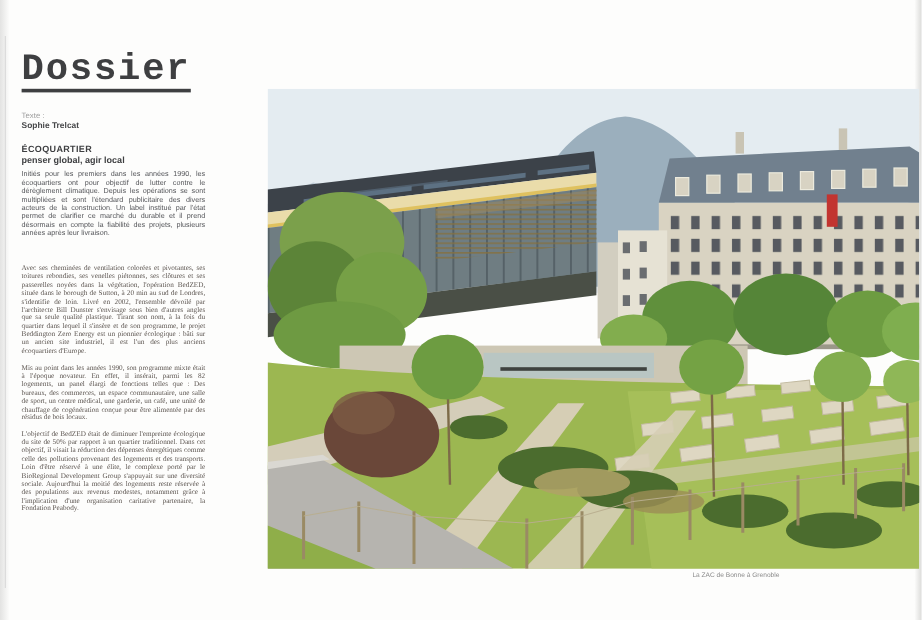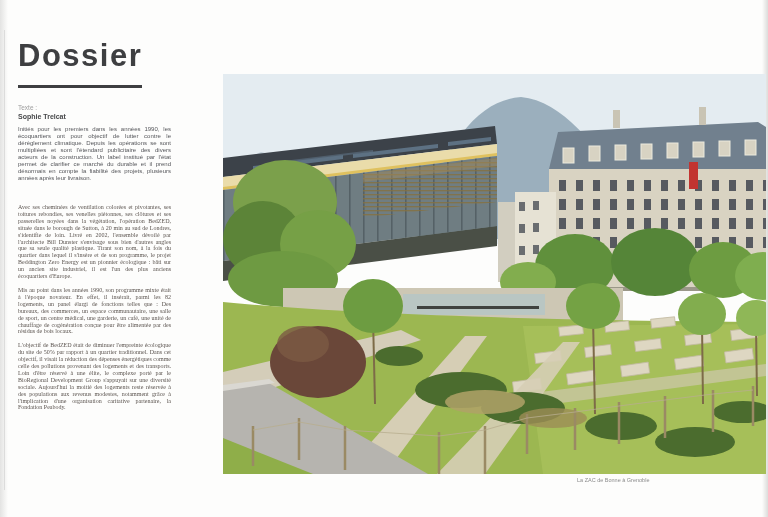--- a/index.html
+++ b/index.html
@@ -9,21 +9,21 @@
   }
   .edge-left{position:absolute;left:0;top:0;width:8px;height:517px;
     background:linear-gradient(90deg,#e3e3e2,rgba(255,255,255,0));}
   .edge-right{position:absolute;right:0;top:0;width:6px;height:517px;
     background:linear-gradient(270deg,#dcdcda,rgba(255,255,255,0));}
   .fold-line{position:absolute;left:4px;top:30px;width:1px;height:460px;background:rgba(180,180,180,.35);}
 
   .col-left{position:absolute;left:18px;top:40px;width:153px;}
 
   .headline{color:#3e3f41;font-weight:bold;font-size:31px;letter-spacing:1.5px;line-height:1;}
-  .headline .hl{display:inline-block;border-bottom:3px solid #3e3f41;padding-bottom:14px;margin-bottom:11px;}
+  .headline .hl{display:inline-block;border-bottom:3px solid #3e3f41;padding-bottom:0;margin-bottom:11px;font-family:Liberation Mono, monospace;}
 
   .byline{margin-top:5px;}
   .byline-label{font-size:6.5px;color:#9d9d9d;line-height:8px;}
   .byline-name{font-size:7px;font-weight:bold;color:#47484a;line-height:9px;}
 
   .kicker{margin-top:10px;color:#3e3f41;font-weight:bold;}
   .kicker-l1{font-size:7.5px;line-height:9px;letter-spacing:.3px;}
   .kicker-l2{font-size:7.5px;line-height:9px;}
 
   .intro{margin-top:5px;font-size:6px;line-height:7px;color:#55565a;text-align:justify;}
@@ -48,20 +48,24 @@
   <div class="col-left">
     <div class="headline">
       <span class="hl">Dossier</span><br>
     </div>
 
     <div class="byline">
       <div class="byline-label">Texte :</div>
       <div class="byline-name">Sophie Trelcat</div>
     </div>
 
+    <div class="kicker">
+      <div class="kicker-l1">ÉCOQUARTIER</div>
+      <div class="kicker-l2">penser global, agir local</div>
+    </div>
 
     <div class="intro">Initiés pour les premiers dans les années 1990, les écoquartiers ont pour objectif de lutter contre le dérèglement climatique. Depuis les opérations se sont multipliées et sont l'étendard publicitaire des divers acteurs de la construction. Un label institué par l'état permet de clarifier ce marché du durable et il prend désormais en compte la fiabilité des projets, plusieurs années après leur livraison.</div>
 
     <div class="body-copy">
       <p class="first">Avec ses cheminées de ventilation colorées et pivotantes, ses toitures rebondies, ses venelles piétonnes, ses clôtures et ses passerelles noyées dans la végétation, l'opération BedZED, située dans le borough de Sutton, à 20 min au sud de Londres, s'identifie de loin. Livré en 2002, l'ensemble dévoilé par l'architecte Bill Dunster s'envisage sous bien d'autres angles que sa seule qualité plastique. Tirant son nom, à la fois du quartier dans lequel il s'insère et de son programme, le projet Beddington Zero Energy est un pionnier écologique : bâti sur un ancien site industriel, il est l'un des plus anciens écoquartiers d'Europe.</p>
       <p>Mis au point dans les années 1990, son programme mixte était à l'époque novateur. En effet, il insérait, parmi les 82 logements, un panel élargi de fonctions telles que : Des bureaux, des commerces, un espace communautaire, une salle de sport, un centre médical, une garderie, un café, une unité de chauffage de cogénération conçue pour être alimentée par des résidus de bois locaux.</p>
       <p>L'objectif de BedZED était de diminuer l'empreinte écologique du site de 50% par rapport à un quartier traditionnel. Dans cet objectif, il visait la réduction des dépenses énergétiques comme celle des pollutions provenant des logements et des transports. Loin d'être réservé à une élite, le complexe porté par le BioRegional Development Group s'appuyait sur une diversité sociale. Aujourd'hui la moitié des logements reste réservée à des populations aux revenus modestes, notamment grâce à l'implication d'une organisation caritative partenaire, la Fondation Peabody.</p>
     </div>
   </div>
 

